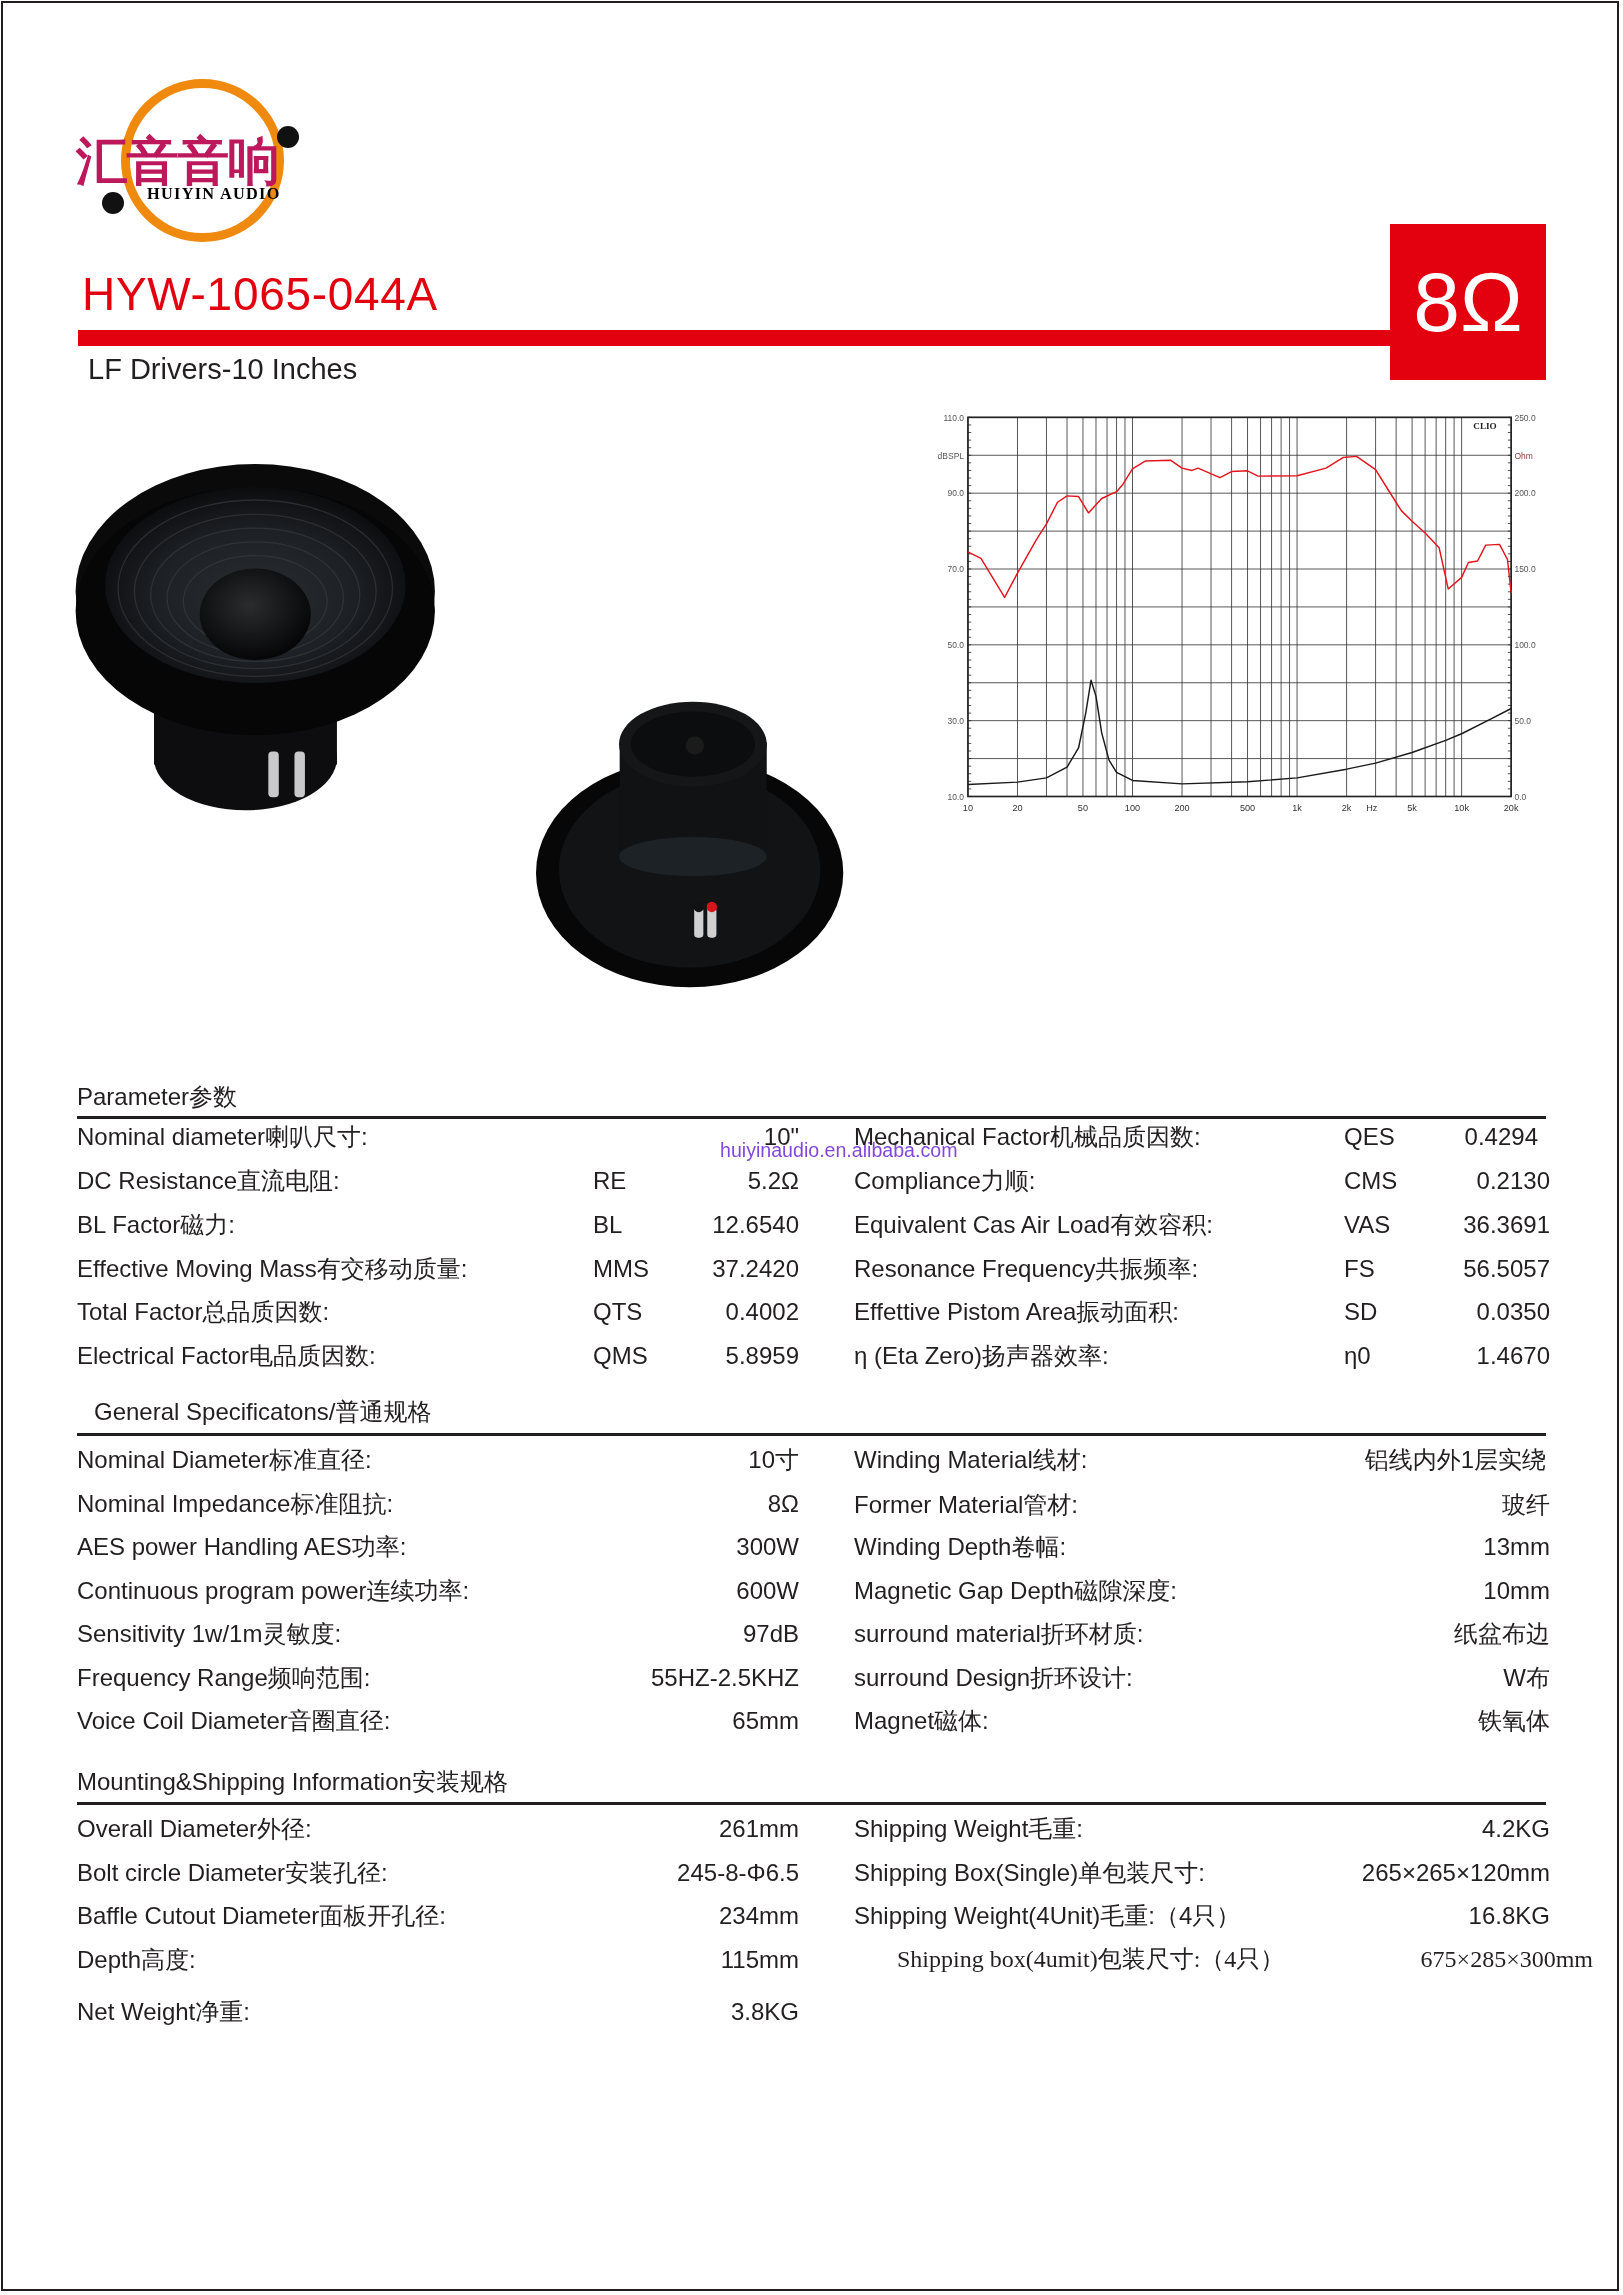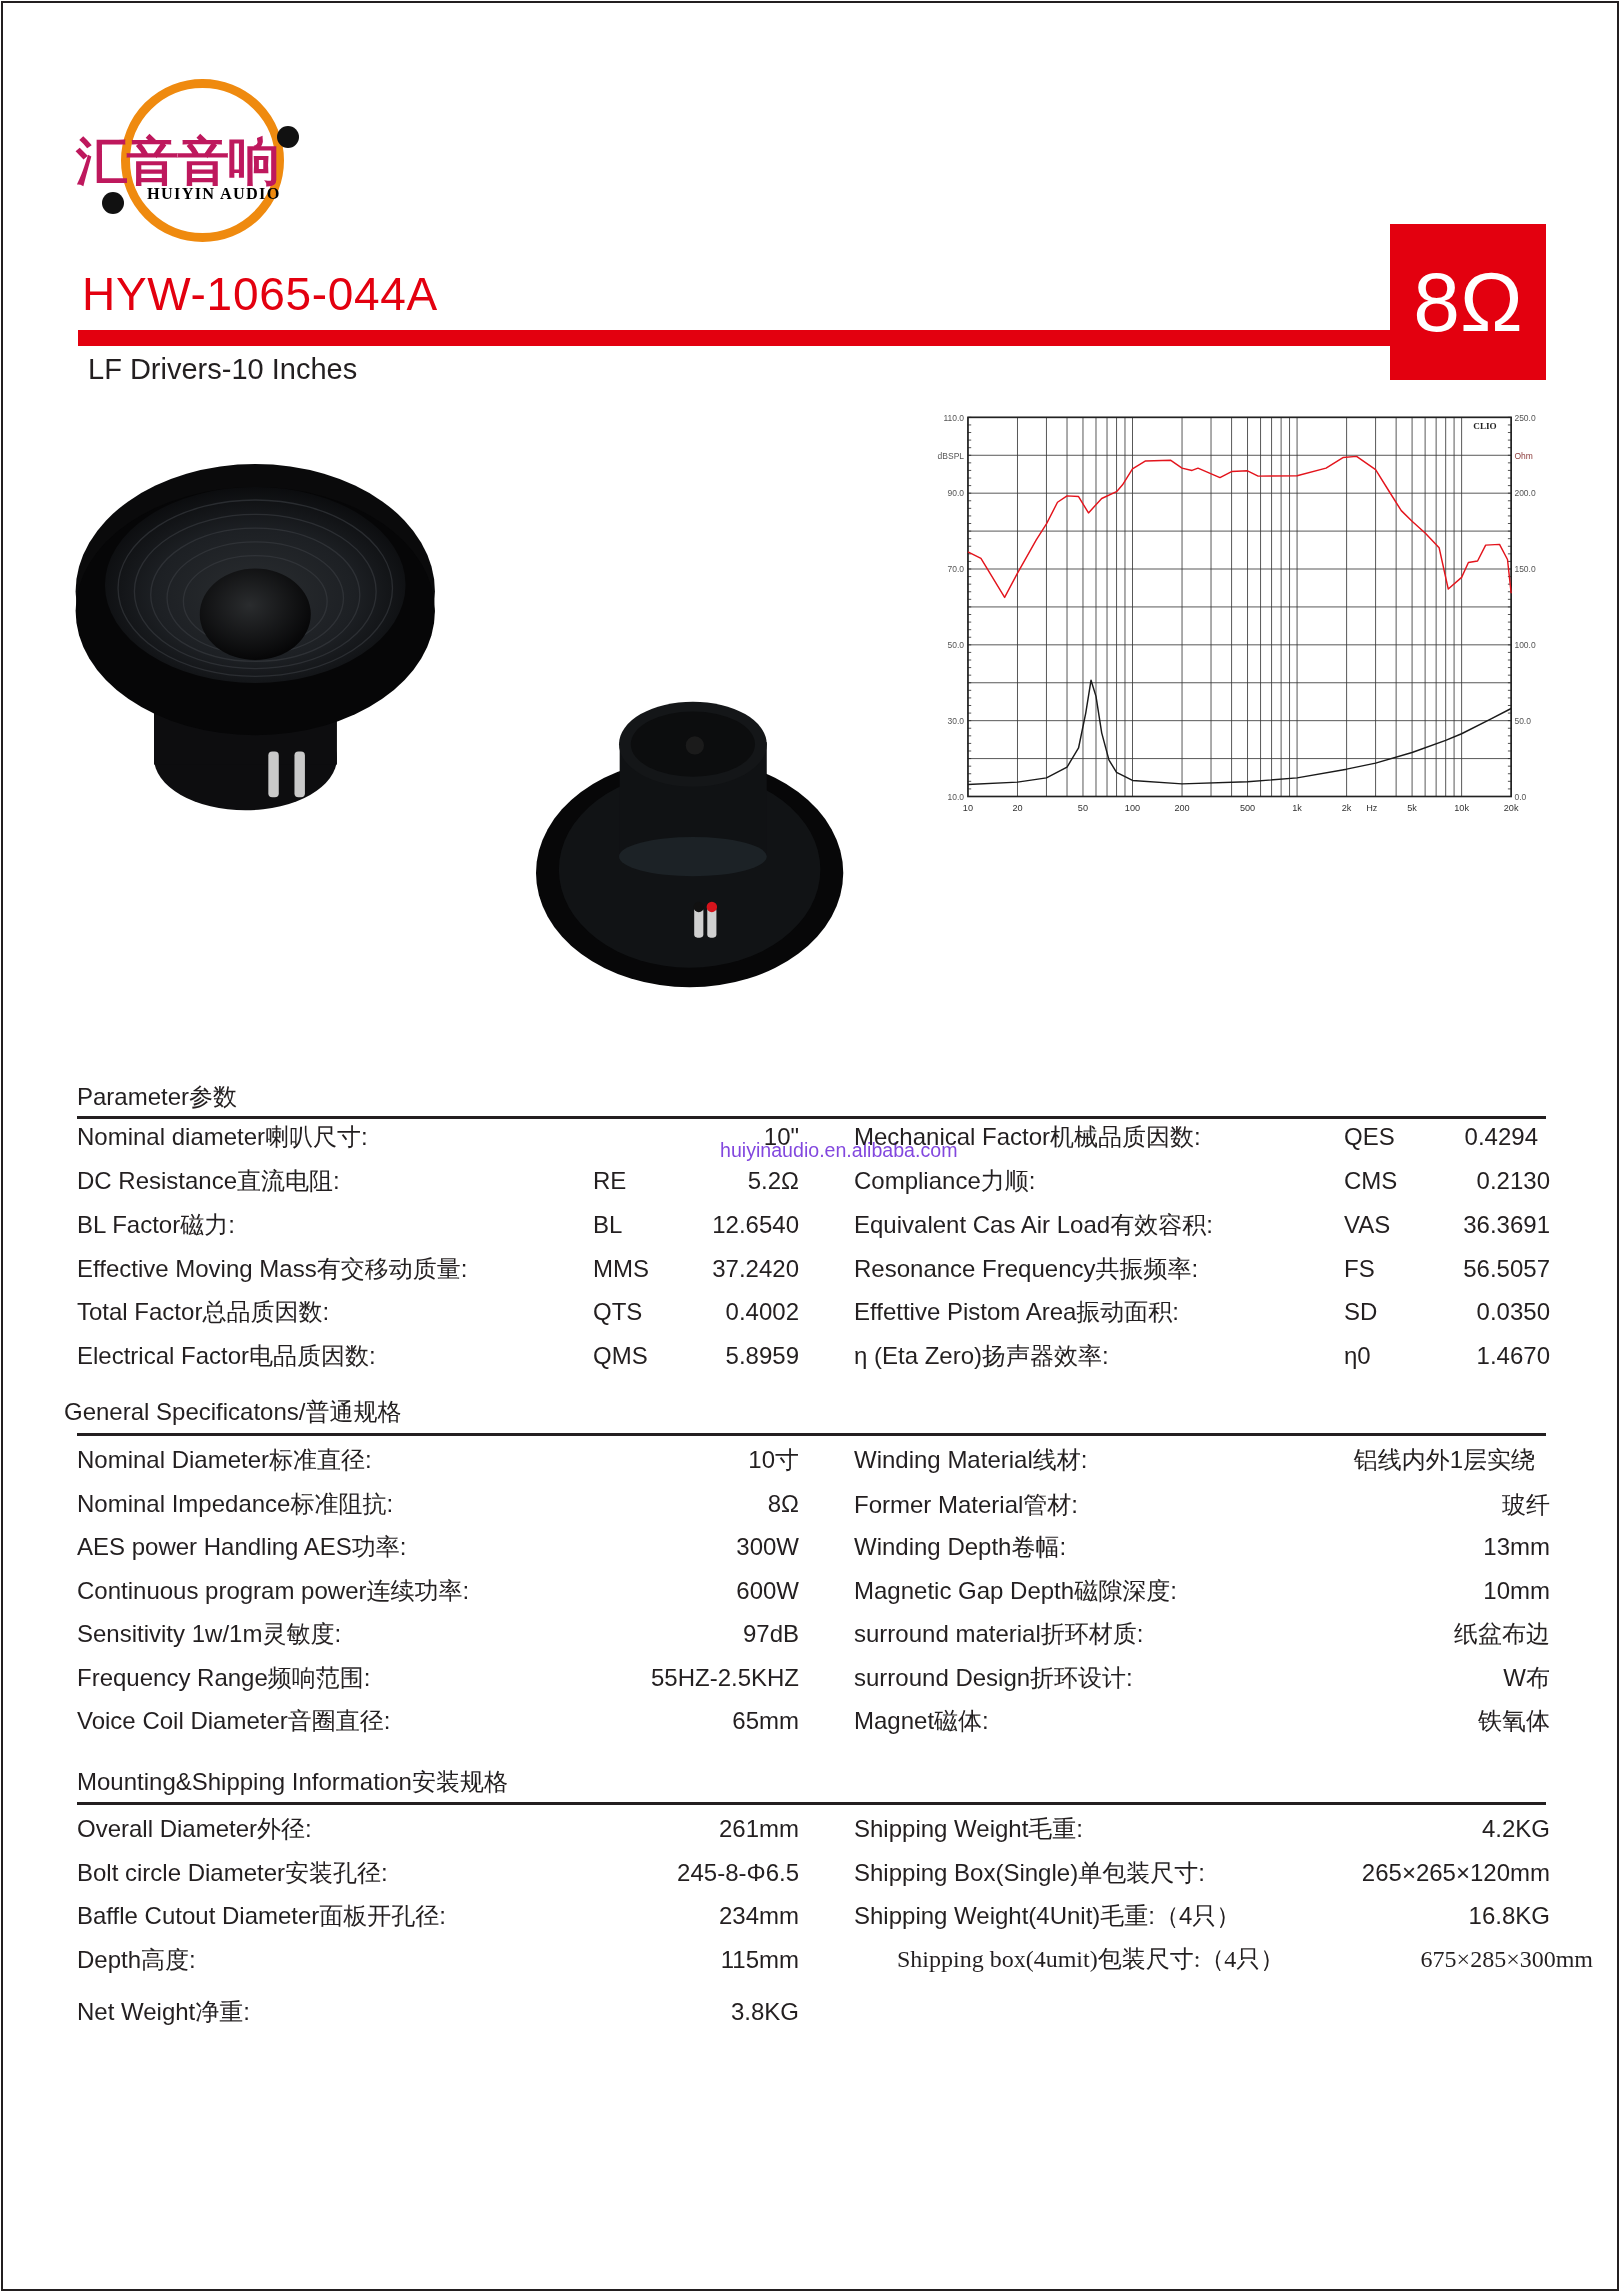--- a/index.html
+++ b/index.html
@@ -330,21 +330,21 @@
       <span class="sym" style="left: 490px;">SD</span>
       <span class="val" style="right: 0px;">0.0350</span>
     </div>
     <div class="row" style="left: 854px; top: 1339px; width: 696px;">
       <span class="lbl">η (Eta  Zero)扬声器效率:</span>
       <span class="sym" style="left: 490px;">η0</span>
       <span class="val" style="right: 0px;">1.4670</span>
     </div>
   </div>
 
-<div class="sec-head" style="left:64px;top:1396px;">General Specificatons/普通规格</div>
+<div class="sec-head" style="left:94px;top:1396px;">General Specificatons/普通规格</div>
 <div class="sec-rule" style="left:77px;top:1433px;width:1469px;"></div>
 <div id="general-rows">
     <div class="row" style="left: 77px; top: 1443px; width: 722px;">
       <span class="lbl">Nominal Diameter标准直径:</span>
       <span class="val" style="right: 0px;">10寸</span>
     </div>
     <div class="row" style="left: 77px; top: 1487px; width: 722px;">
       <span class="lbl">Nominal Impedance标准阻抗:</span>
       <span class="val" style="right: 0px;">8Ω</span>
     </div>
@@ -363,21 +363,21 @@
     <div class="row" style="left: 77px; top: 1661px; width: 722px;">
       <span class="lbl">Frequency Range频响范围:</span>
       <span class="val" style="right: 0px;">55HZ-2.5KHZ</span>
     </div>
     <div class="row" style="left: 77px; top: 1704px; width: 722px;">
       <span class="lbl">Voice Coil Diameter音圈直径:</span>
       <span class="val" style="right: 0px;">65mm</span>
     </div>
     <div class="row" style="left: 854px; top: 1443px; width: 696px;">
       <span class="lbl">Winding Material线材:</span>
-      <span class="val" style="right: 15px; margin-left: 44px;">铝线内外1层实绕</span>
+      <span class="val" style="right: 4px; margin-left: 44px;">铝线内外1层实绕</span>
     </div>
     <div class="row" style="left: 854px; top: 1488px; width: 696px;">
       <span class="lbl">Former Material管材:</span>
       <span class="val" style="right: 0px;">玻纤</span>
     </div>
     <div class="row" style="left: 854px; top: 1530px; width: 696px;">
       <span class="lbl">Winding Depth卷幅:</span>
       <span class="val" style="right: 0px;">13mm</span>
     </div>
     <div class="row" style="left: 854px; top: 1574px; width: 696px;">

